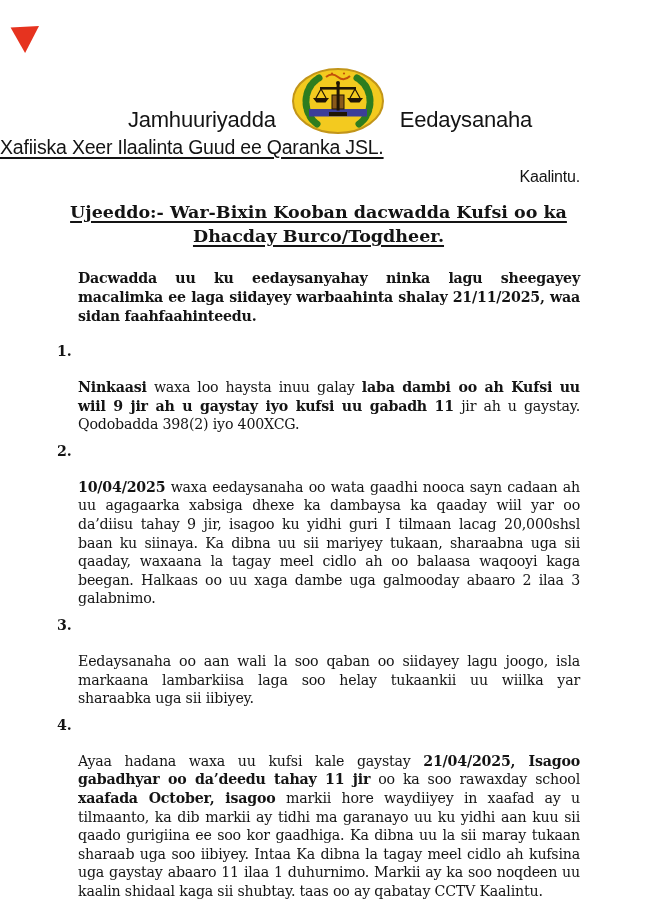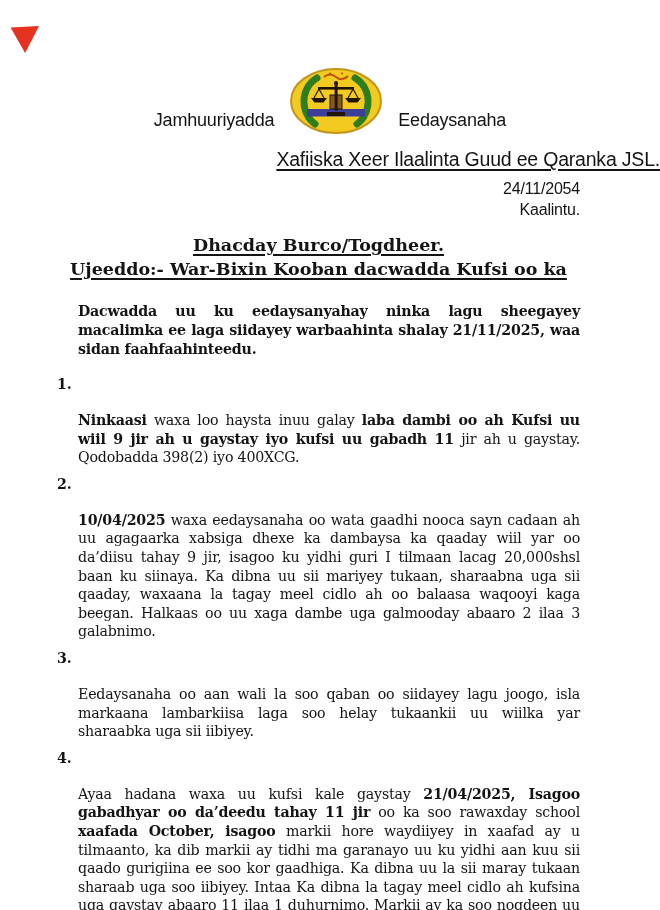--- a/index.html
+++ b/index.html
@@ -9,27 +9,27 @@
   }
   .corner-mark{
     position:absolute;left:10px;top:26px;width:29px;height:27px;
     background:var(--red,#e6331f);
     clip-path:polygon(2% 6%,100% 0,52% 100%);
   }
   .masthead{
     margin-top:68px;display:flex;justify-content:center;align-items:flex-end;gap:16px;
   }
   .masthead .org{
-    font-family:"Liberation Sans",sans-serif;font-size:18px;line-height:22px;
+    font-family:"Liberation Sans",sans-serif;font-size:22px;line-height:22px;
     padding-bottom:3px;letter-spacing:-0.2px;
   }
   .logo{width:92px;height:66px;display:block;}
   .office{
-    text-align:right;font-family:"Liberation Sans",sans-serif;font-size:19.5px;
-    margin-top:14px;letter-spacing:-0.2px;
+    text-align:left;font-family:"Liberation Sans",sans-serif;font-size:19.5px;
+    margin-top:2px;letter-spacing:-0.2px;
     text-decoration:underline;text-decoration-thickness:1.5px;text-underline-offset:3px;
   }
   .dateline{
     margin:7px 80px 0 0;text-align:right;
     font-family:"Liberation Sans",sans-serif;font-size:16px;line-height:21px;letter-spacing:-0.2px;
   }
   .content{margin:0 80px 0 57px;}
   .to-line{margin:20px 0 0 21px;font-weight:bold;font-size:16px;letter-spacing:-0.1px;}
   .subject{
     margin-top:13px;text-align:center;font-weight:bold;font-size:17.5px;line-height:24px;
@@ -71,29 +71,28 @@
     <path d="M21,30 h16 l-3.5,4.5 h-9 z" fill="var(--ink,#201505)"></path>
     <path d="M63,21 L58,30 M63,21 L68,30" stroke="var(--ink,#201505)" stroke-width="1.2" fill="none"></path>
     <path d="M55,30 h16 l-3.5,4.5 h-9 z" fill="var(--ink,#201505)"></path>
   </svg>
   <span class="org">Eedaysanaha</span>
 </div>
 
 <div class="office">Xafiiska Xeer Ilaalinta Guud ee Qaranka JSL.</div>
 
 <div class="dateline">
-  <div>24/11/2054</div>
   <div>Kaalintu.</div>
 </div>
 
 <div class="content">
 
   <div class="subject">
+    <div><span class="u">Ujeeddo:- War-Bixin Kooban dacwadda Kufsi oo ka</span></div>
     <div><span class="u">Dhacday Burco/Togdheer.</span></div>
-    <div><span class="u">Ujeeddo:- War-Bixin Kooban dacwadda Kufsi oo ka</span></div>
   </div>
 
   <p class="intro">Dacwadda uu ku eedaysanyahay ninka lagu sheegayey macalimka ee laga siidayey warbaahinta shalay 21/11/2025, waa sidan faahfaahinteedu.</p>
 
   <div class="items">
     <div class="item">
       <span class="num">1.</span>
       <span class="body"><span class="b">Ninkaasi</span><span> waxa loo haysta inuu galay </span><span class="b">laba dambi oo ah Kufsi uu wiil 9 jir ah u gaystay iyo kufsi uu gabadh 11</span><span> jir ah u gaystay. Qodobadda 398(2) iyo 400XCG.</span></span>
     </div>
     <div class="item">

